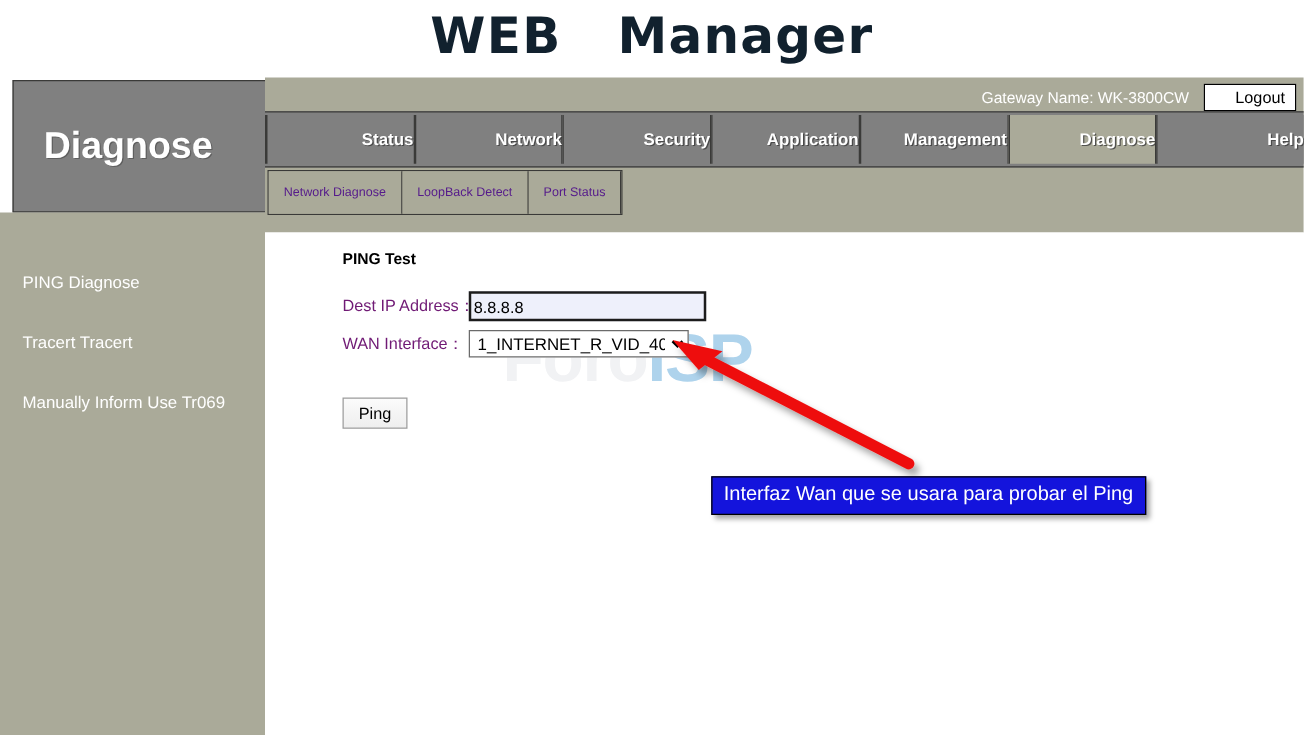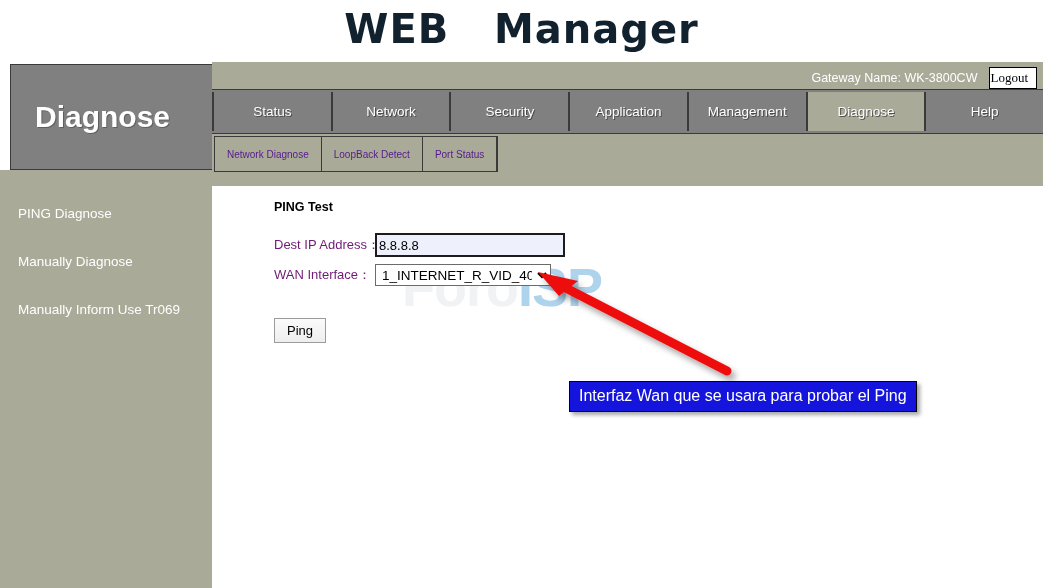--- a/index.html
+++ b/index.html
@@ -75,21 +75,21 @@
   }
   .sidebar-item {
     color: #ffffff;
     font-size: 13.5px;
     padding-left: 18px;
     cursor: pointer;
     height: 48px;
     line-height: 48px;
     white-space: nowrap;
   }
-  #sidebar-list { padding-top: 20px; }
+  #sidebar-list { padding-top: 32px; }
 
   
   #rightpanel {
     position: absolute;
     left: 212px; top: 62px;
     width: 831px;
     height: 124px;
     background: #aaaa99;
     box-sizing: border-box;
   }
@@ -103,24 +103,24 @@
     height: 24px;
   }
   #gateway-name {
     color: #ffffff;
     font-size: 12.5px;
     white-space: nowrap;
   }
   #logout-button {
     background: #ffffff;
     border: 1px solid #000000;
-    font-family: Liberation Serif, serif;
+    font-family: Liberation Sans, sans-serif;
     font-size: 13px;
     color: #000000;
-    padding: 1px 8px 2px 0;
+    padding: 1px 8px 2px 24px;
     cursor: pointer;
     line-height: 17px;
   }
 
   
   #mainnav {
     position: absolute;
     left: 212px; top: 89px;
     width: 831px;
     height: 45px;
@@ -128,24 +128,24 @@
     box-sizing: border-box;
     border-top: 1px solid #3a3a38;
     border-bottom: 1px solid #3a3a38;
     background: #808080;
   }
   .nav-tab {
     flex: 1 1 0;
     background: #808080;
     color: #ffffff;
     font-size: 13.5px;
-    font-weight: normal;
-    display: flex;
-    align-items: center;
-    justify-content: center;
+    font-weight: bold;
+    display: flex;
+    align-items: center;
+    justify-content: flex-end;
     border-left: 1px solid #3a3a38;
     border-right: 1px solid #3a3a38;
     box-sizing: border-box;
     cursor: pointer;
     text-shadow: 1px 1px 0 rgba(60,60,60,0.8);
     margin: 2px 0;
   }
   .nav-tab.active {
     background: #aaaa99;
   }
@@ -288,21 +288,21 @@
 <div id="title-block">
   <div id="title-block-text">Diagnose</div>
 </div>
 
 <div id="sidebar">
   <div id="sidebar-list">
     <div class="sidebar-item">
       <span>PING Diagnose</span>
     </div>
     <div class="sidebar-item">
-      <span>Manually Diagnose</span>
+      <span>Tracert Tracert</span>
     </div>
     <div class="sidebar-item">
       <span>Manually Inform Use Tr069</span>
     </div>
   </div>
 </div>
 
 <div id="rightpanel">
   <div id="gateway-bar">
     <span id="gateway-name">Gateway Name: WK-3800CW</span>

